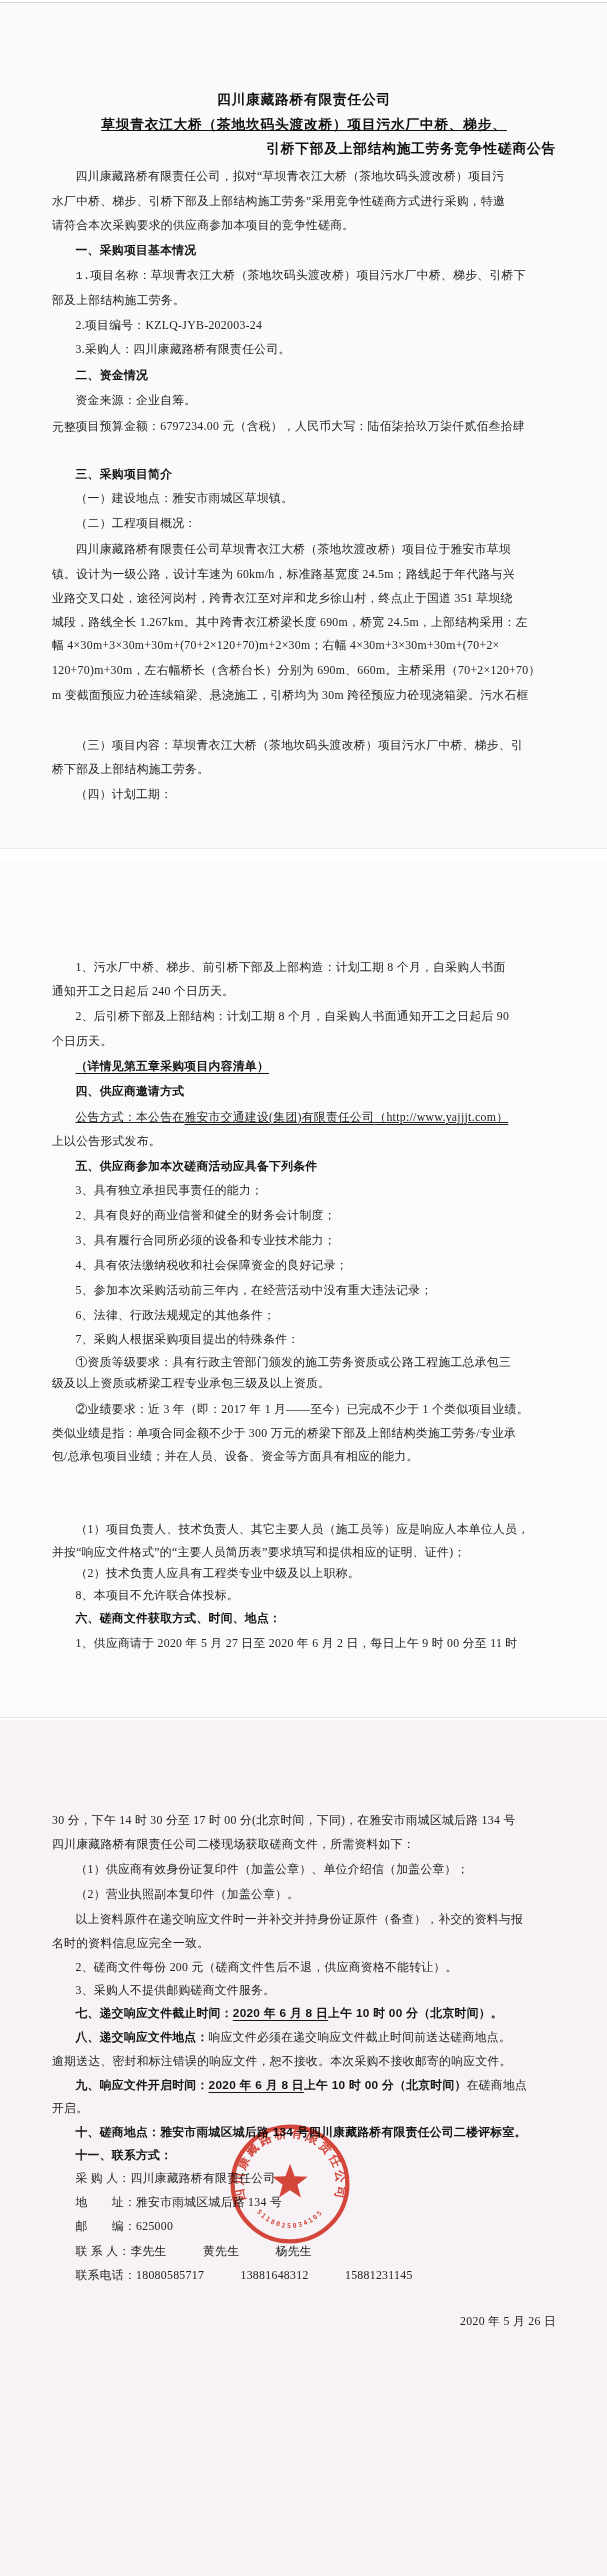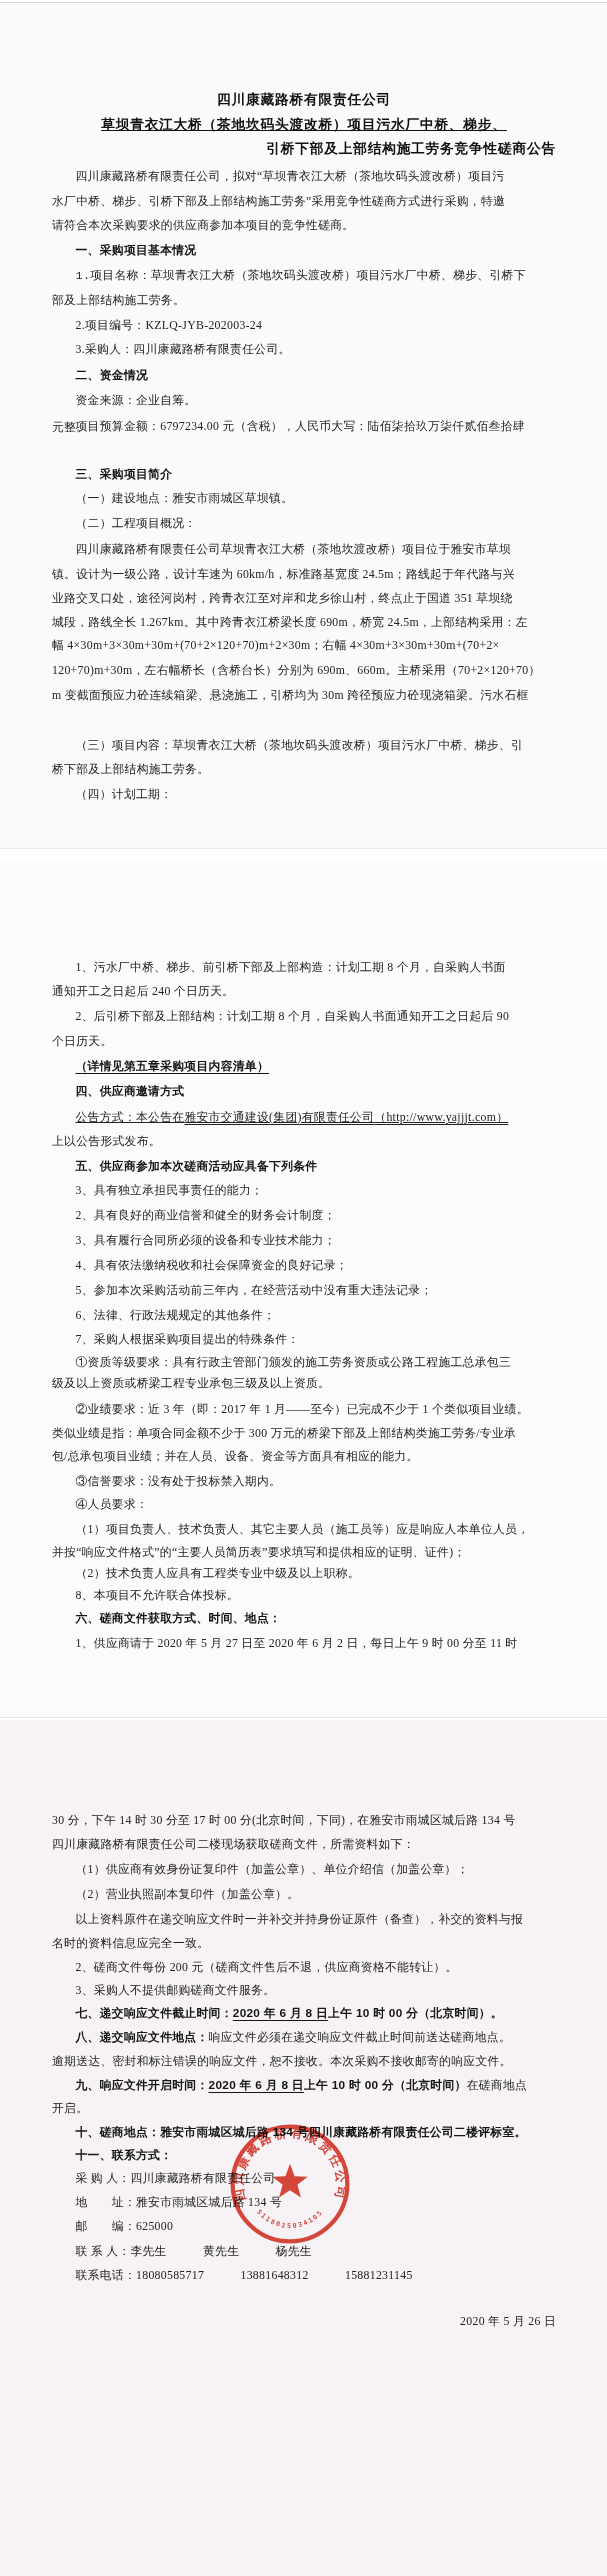--- a/index.html
+++ b/index.html
@@ -95,22 +95,20 @@
       <div class="line ind" style="top: 1232px;"><span>3、具有履行合同所必须的设备和专业技术能力；</span></div>
       <div class="line ind" style="top: 1257px;"><span>4、具有依法缴纳税收和社会保障资金的良好记录；</span></div>
       <div class="line ind" style="top: 1282px;"><span>5、参加本次采购活动前三年内，在经营活动中没有重大违法记录；</span></div>
       <div class="line ind" style="top: 1307px;"><span>6、法律、行政法规规定的其他条件；</span></div>
       <div class="line ind" style="top: 1331px;"><span>7、采购人根据采购项目提出的特殊条件：</span></div>
       <div class="line ind" style="top: 1354px;"><span>①资质等级要求：具有行政主管部门颁发的施工劳务资质或公路工程施工总承包三</span></div>
       <div class="line" style="top: 1375px;"><span>级及以上资质或桥梁工程专业承包三级及以上资质。</span></div>
       <div class="line ind" style="top: 1401px;"><span>②业绩要求：近 3 年（即：2017 年 1 月——至今）已完成不少于 1 个类似项目业绩。</span></div>
       <div class="line" style="top: 1425px;"><span>类似业绩是指：单项合同金额不少于 300 万元的桥梁下部及上部结构类施工劳务/专业承</span></div>
       <div class="line" style="top: 1448px;"><span>包/总承包项目业绩；并在人员、设备、资金等方面具有相应的能力。</span></div>
-      <div class="line ind" style="top: 1473px;"><span>③信誉要求：没有处于投标禁入期内。</span></div>
-      <div class="line ind" style="top: 1496px;"><span>④人员要求：</span></div>
       <div class="line ind" style="top: 1521px;"><span>（1）项目负责人、技术负责人、其它主要人员（施工员等）应是响应人本单位人员，</span></div>
       <div class="line" style="top: 1544px;"><span>并按“响应文件格式”的“主要人员简历表”要求填写和提供相应的证明、证件)；</span></div>
       <div class="line ind" style="top: 1565px;"><span>（2）技术负责人应具有工程类专业中级及以上职称。</span></div>
       <div class="line ind" style="top: 1587px;"><span>8、本项目不允许联合体投标。</span></div>
       <div class="line ind h" style="top: 1610px;"><span>六、磋商文件获取方式、时间、地点：</span></div>
       <div class="line ind" style="top: 1635px;"><span>1、供应商请于 2020 年 5 月 27 日至 2020 年 6 月 2 日，每日上午 9 时 00 分至 11 时</span></div>
       <div class="line" style="top: 1812px;"><span>30 分，下午 14 时 30 分至 17 时 00 分(北京时间，下同)，在雅安市雨城区城后路 134 号</span></div>
       <div class="line" style="top: 1836px;"><span>四川康藏路桥有限责任公司二楼现场获取磋商文件，所需资料如下：</span></div>
       <div class="line ind" style="top: 1861px;"><span>（1）供应商有效身份证复印件（加盖公章）、单位介绍信（加盖公章）；</span></div>
       <div class="line ind" style="top: 1886px;"><span>（2）营业执照副本复印件（加盖公章）。</span></div>

